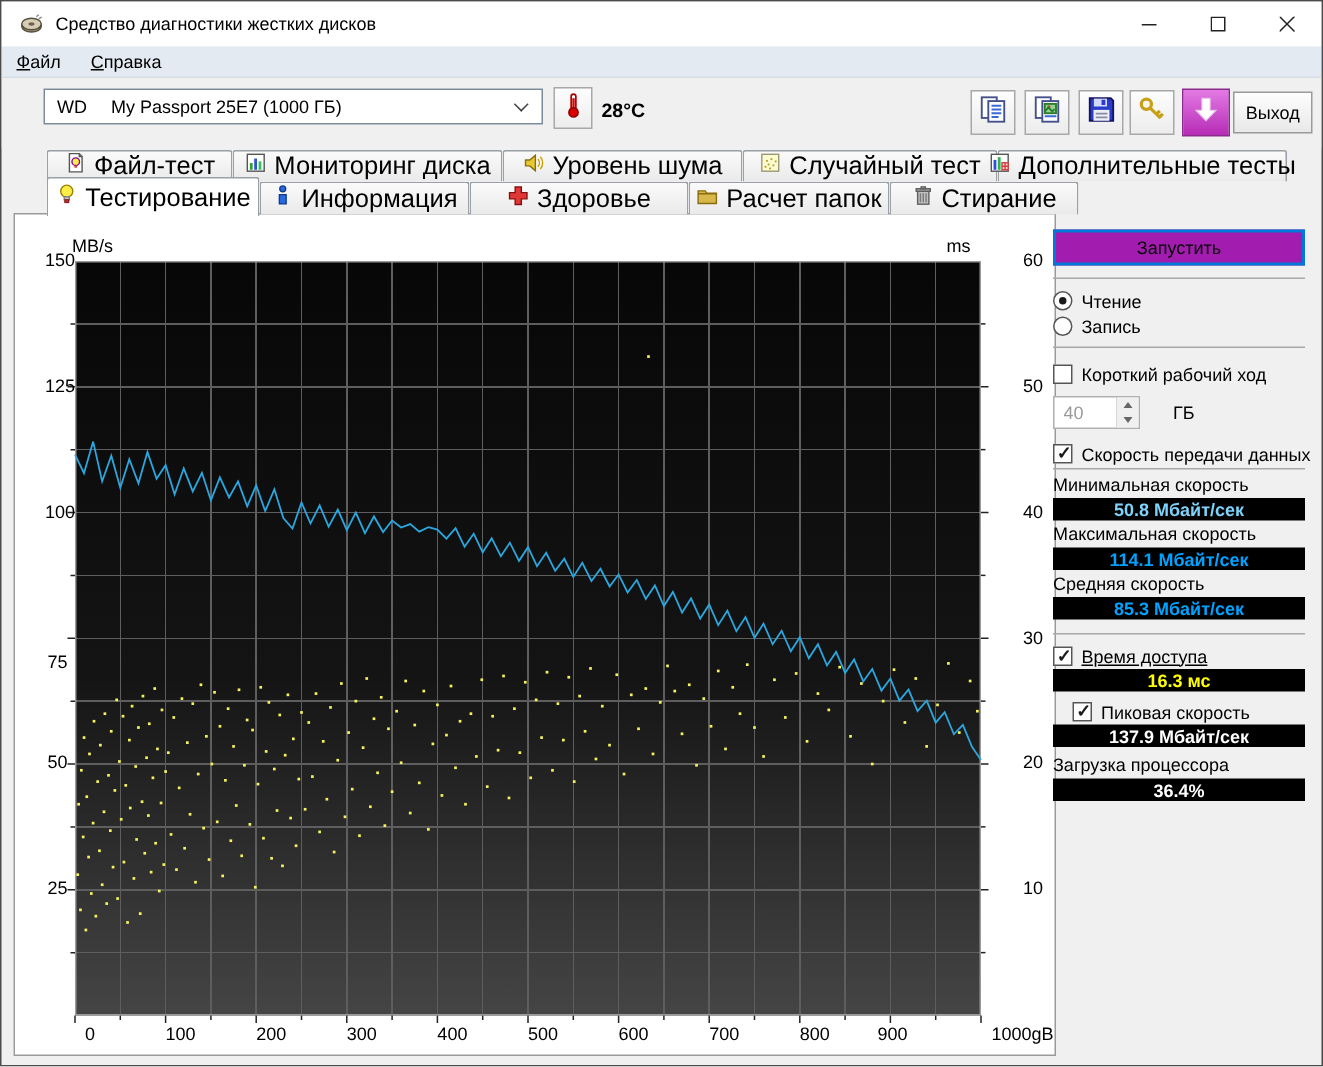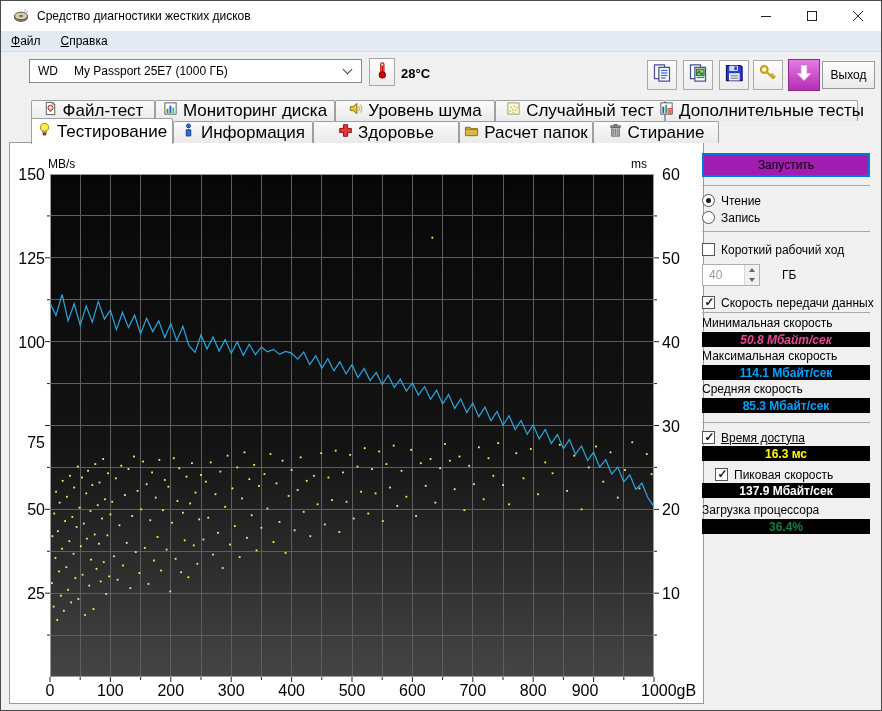--- a/index.html
+++ b/index.html
@@ -36,21 +36,21 @@
   #tabrow1{top:99px;height:21px;}
   #tabrow2{top:120px;height:22px;}
   .tab{height:100%;display:flex;align-items:center;justify-content:center;gap:5px;font-size:17px;white-space:nowrap;
        background:linear-gradient(#fafafa,#eaeaea);border:1px solid #9aa0a6;border-bottom:none;border-radius:2px 2px 0 0;}
   .tab svg{width:15px;height:15px;flex:none;}
   .tab.active{background:#fff;height:26px;margin-top:-3px;position:relative;z-index:6;}
   
   .content{position:absolute;left:8px;top:141px;width:695px;height:562px;background:#fff;border:1px solid #9a9a9a;z-index:2;}
   .axis-unit{position:absolute;font-size:12px;}
   #plot-svg{position:absolute;left:40px;top:31px;overflow:visible;}
-  .tick-label{position:absolute;font-size:16px;}
+  .tick-label{position:absolute;font-size:12px;padding-left:20px;}
   .xlab{width:44px;text-align:center;}
   .yllab{width:35px;text-align:right;}
   
   .rpanel{position:absolute;left:692px;top:0;width:168px;font-size:12px;}
   .run-btn{margin-top:10px;width:100%;height:24px;background:#a21caf;border:2px solid #0078d7;
         font-size:12px;display:flex;align-items:center;justify-content:center;font-family:"Liberation Sans",sans-serif;}
   .sep{height:1px;background:#a8a8a8;}
   .row{display:flex;align-items:center;gap:6px;height:15px;white-space:nowrap;}
   .rb{width:13px;height:13px;flex:none;border:1px solid #555;border-radius:50%;background:#fff;position:relative;}
   .rb.on::after{content:"";position:absolute;left:3px;top:3px;right:3px;bottom:3px;background:#1a1a1a;border-radius:50%;}
@@ -641,21 +641,21 @@
       </div>
 
       <div class="row" style="margin-top:9px;">
         <span class="cb on"></span>
         <span>Скорость передачи данных</span>
       </div>
       <div class="sep" style="margin-top:2px;"></div>
 
       <div class="vlabel">Минимальная скорость</div>
       <div class="vbox">
-          <span style="color: #ec4899; font-style: italic;">50.8 Мбайт/сек</span>
+          <span style="color: #7dd3fc;">50.8 Мбайт/сек</span>
         </div>
       <div class="vlabel" style="margin-top:2px;">Максимальная скорость</div>
       <div class="vbox">
           <span style="color: rgb(0, 162, 255);">114.1 Мбайт/сек</span>
         </div>
       <div class="vlabel" style="margin-top:2px;">Средняя скорость</div>
       <div class="vbox">
           <span style="color: rgb(0, 162, 255);">85.3 Мбайт/сек</span>
         </div>
 
@@ -672,17 +672,17 @@
       <div class="row indent" style="margin-top:6px;">
         <span class="cb on"></span>
         <span>Пиковая скорость</span>
       </div>
       <div class="vbox">
           <span style="color: rgb(255, 255, 255);">137.9 Мбайт/сек</span>
         </div>
 
       <div class="vlabel" style="margin-top:5px;">Загрузка процессора</div>
       <div class="vbox">
-          <span style="color: #15803d;">36.4%</span>
+          <span style="color: #ffffff;">36.4%</span>
         </div>
     </div>
   </div>
 </div>
 
 </body></html>

